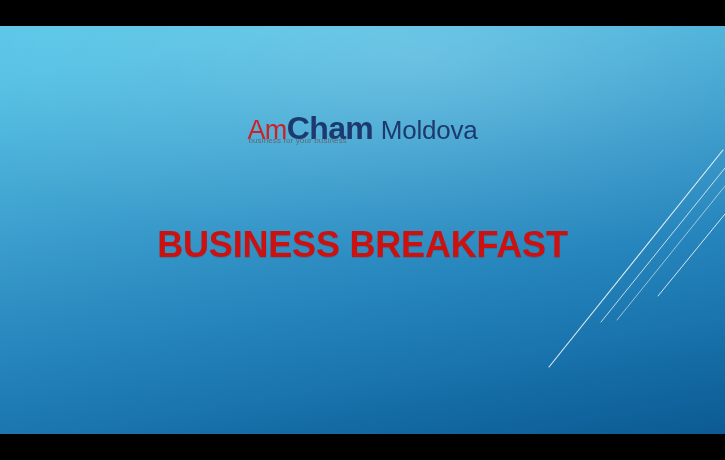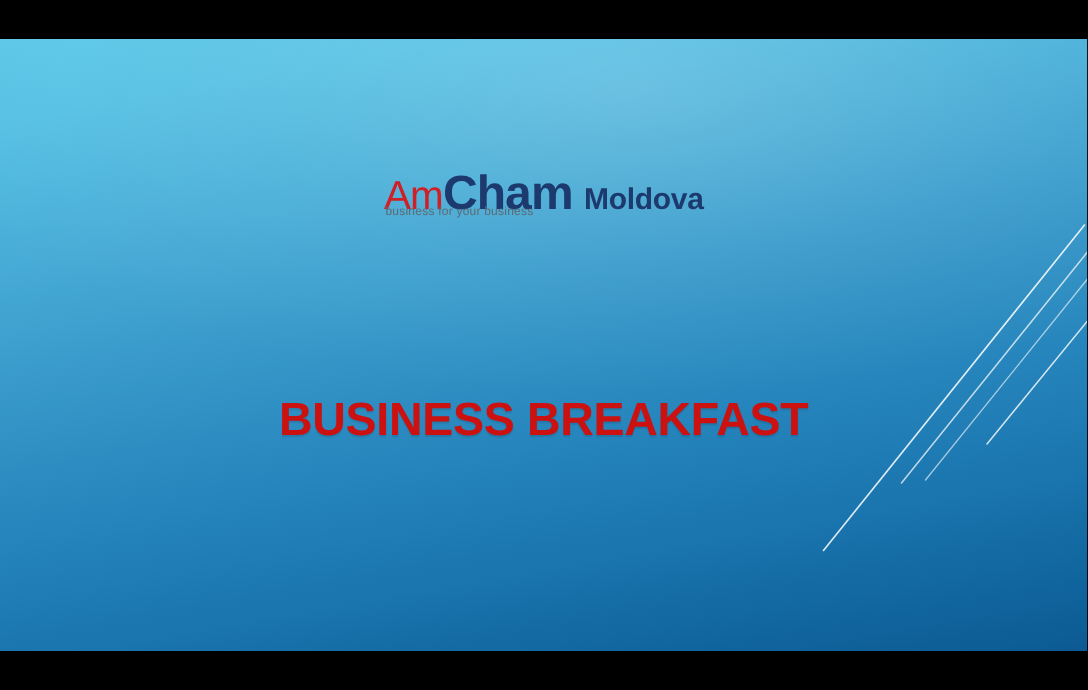--- a/index.html
+++ b/index.html
@@ -97,22 +97,22 @@
     font-size: 32px;
     font-weight: bold;
     letter-spacing: -0.6px;
     color: #1c3a6e;
   }
   .logo-space {
     font-size: 27px;
     font-weight: bold;
   }
   .logo-moldova {
-    font-size: 20px;
-    font-weight: bold;
+    font-size: 26px;
+    font-weight: normal;
     letter-spacing: -0.2px;
     color: #1c3a6e;
   }
   #logo-tagline {
     position: absolute;
     left: 1px;
     top: 25px;
     font-size: 8px;
     font-weight: normal;
     letter-spacing: 0.15px;
@@ -120,27 +120,26 @@
     white-space: nowrap;
   }
 
   
   #slide-title {
     position: absolute;
     left: 0;
     top: 198px;
     width: 725px;
     text-align: center;
-    font-size: 31px;
+    font-size: 36px;
     font-weight: bold;
     letter-spacing: -0.2px;
     color: #cc1111;
     white-space: nowrap;
     text-shadow: 0 1px 1px rgba(0,0,0,0.12);
-    margin-top: 38px;
   }
 </style>
 </head>
 <body>
 
 <div id="slide-frame">
 
   <div class="letterbox" id="letterbox-top"></div>
 
   <div id="slide-canvas">

